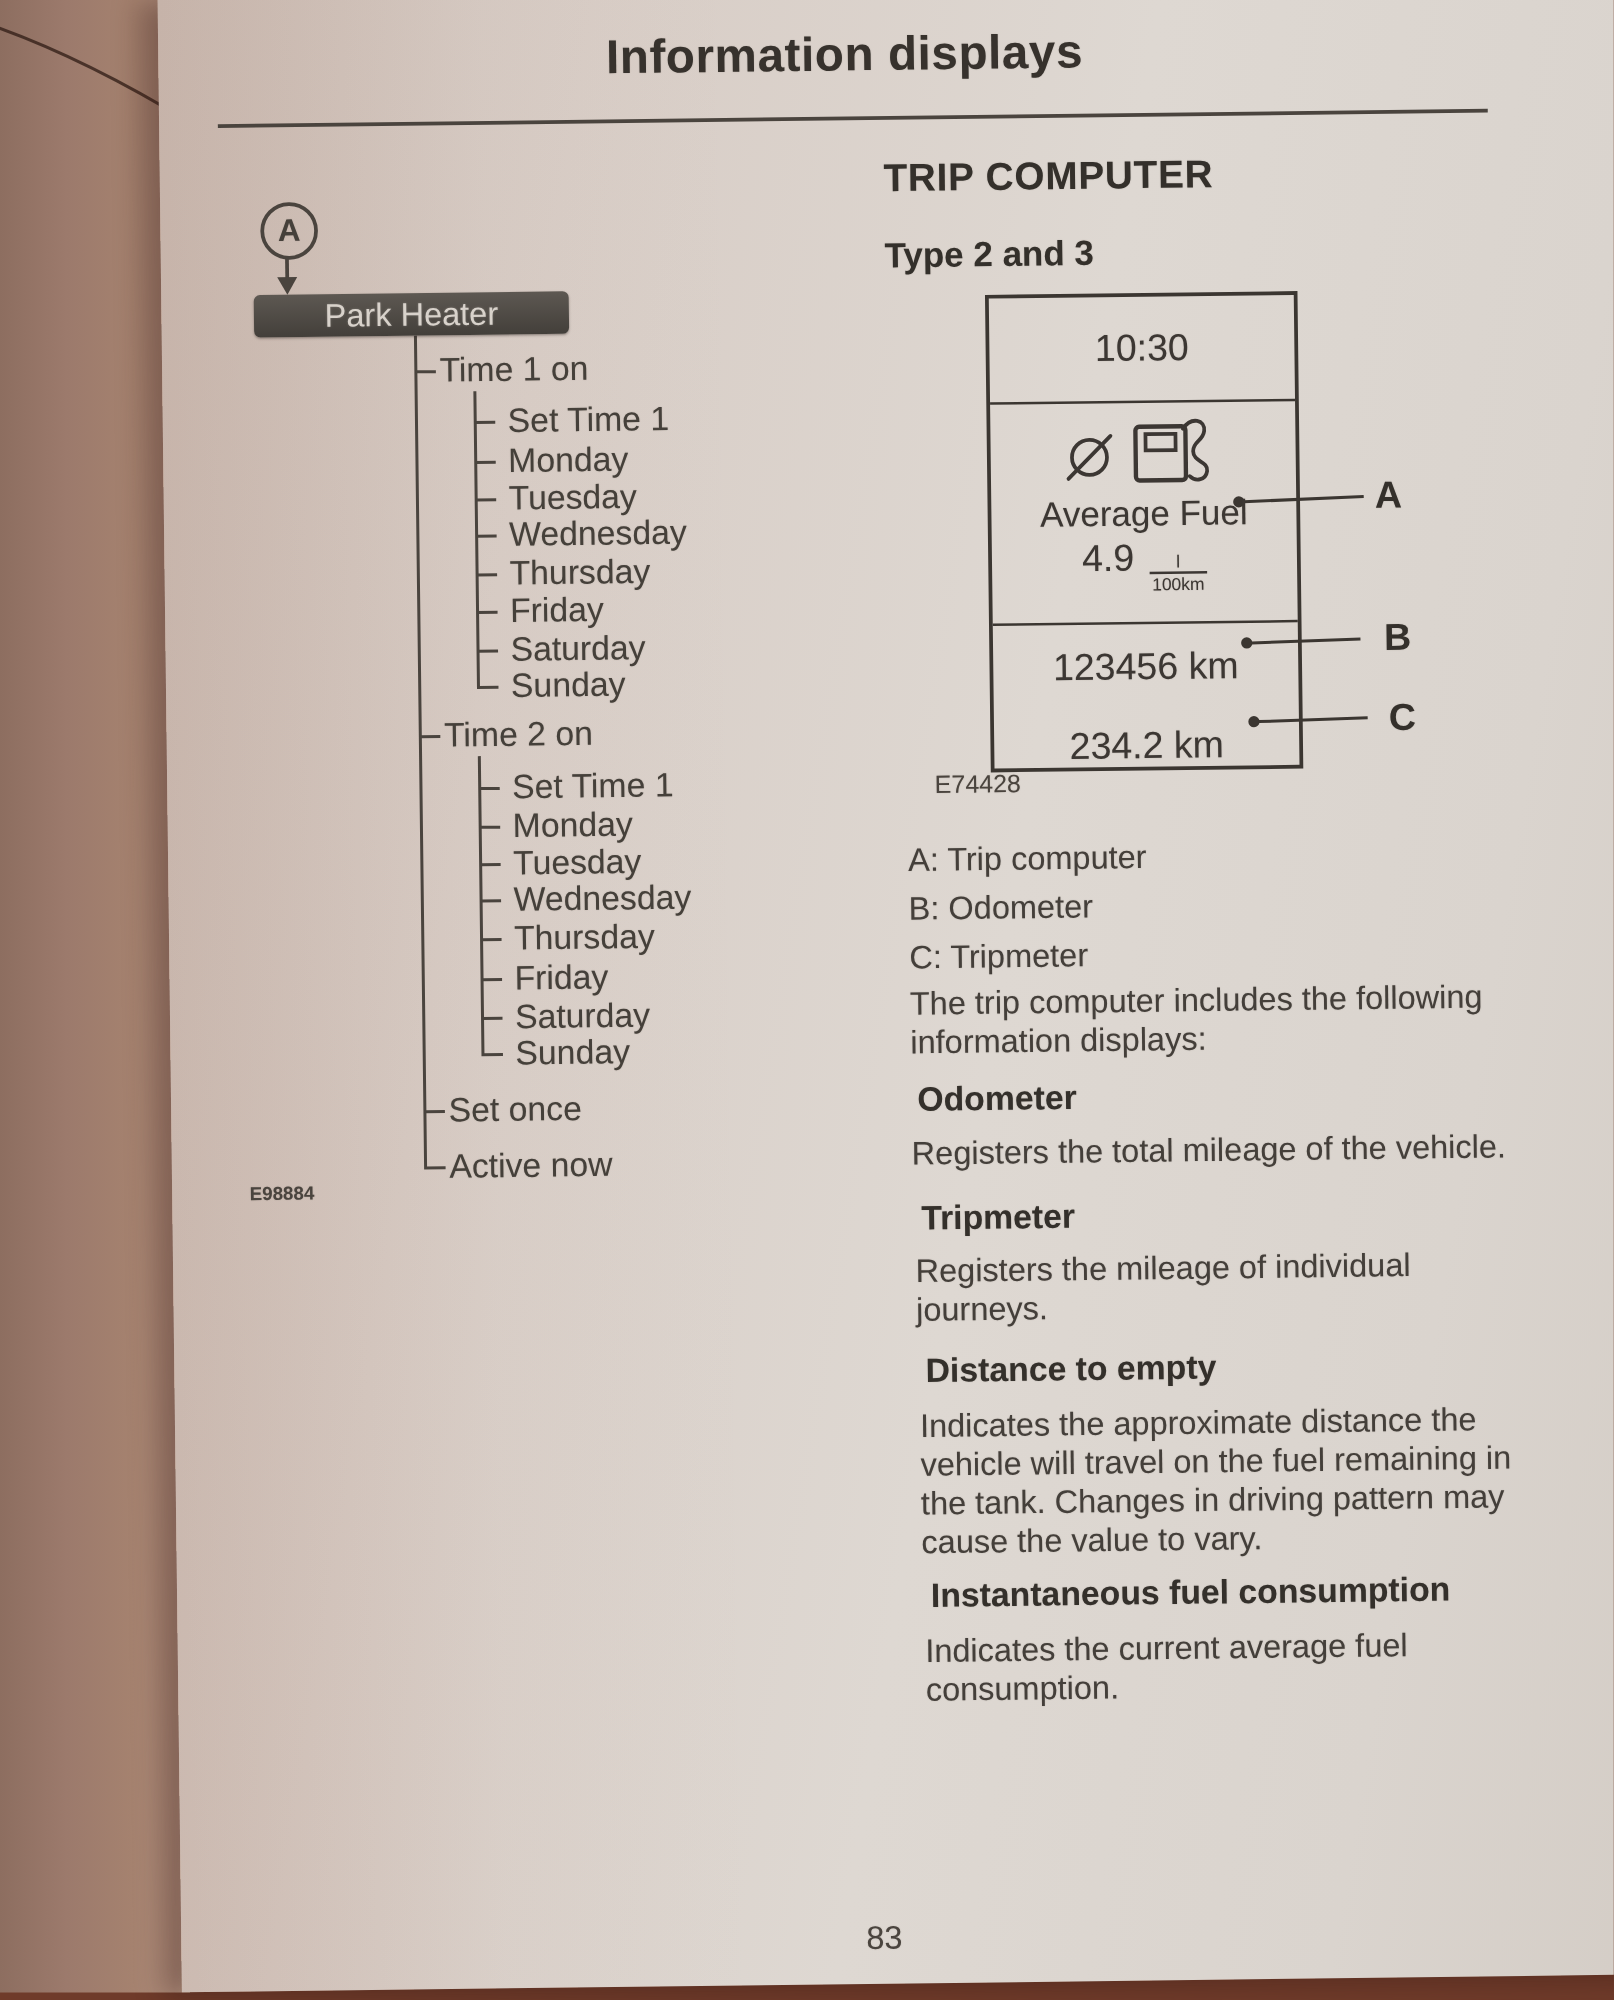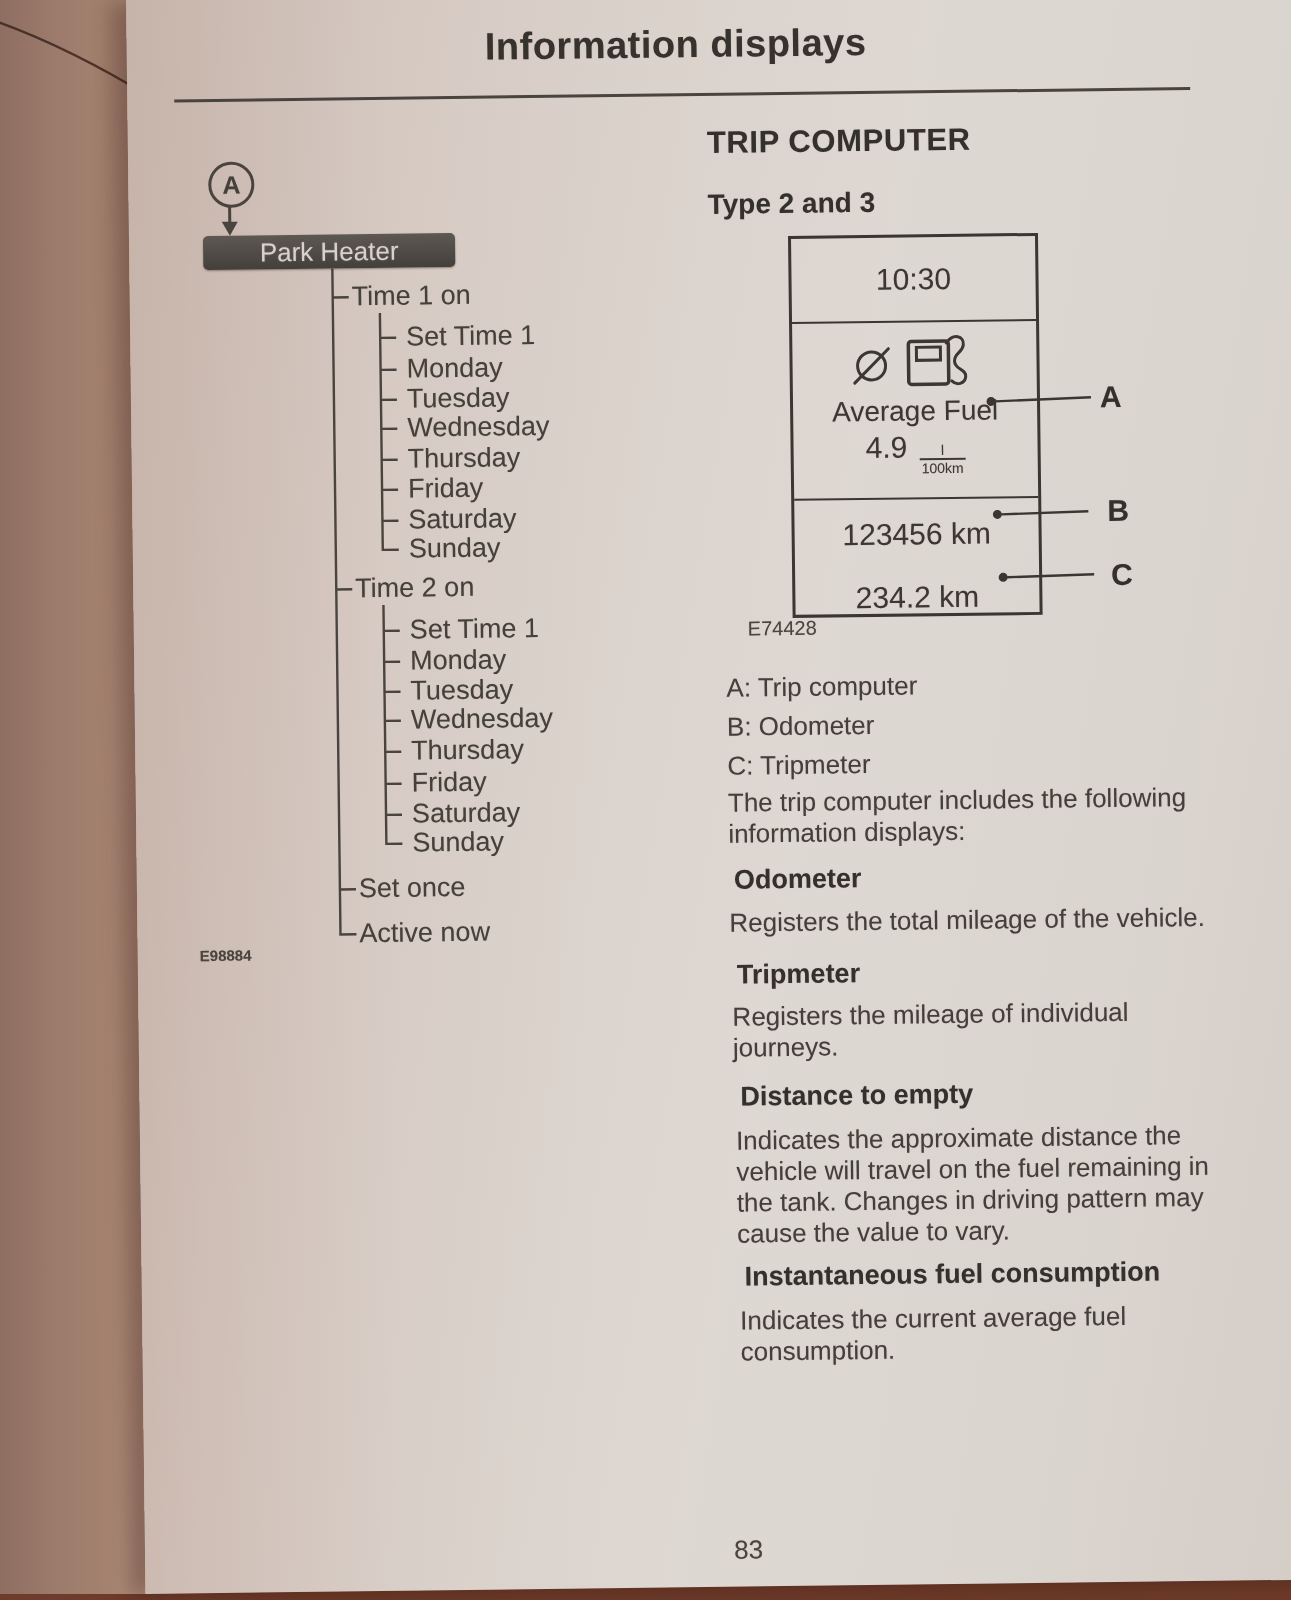--- a/index.html
+++ b/index.html
@@ -57,21 +57,21 @@
   .disp-sec1{height:85px;border-bottom:2.5px solid #3b3631;box-sizing:border-box;
     display:flex;align-items:center;justify-content:center;font-size:30px;color:#3c3733;}
   .disp-sec2{height:167px;border-bottom:2.5px solid #3b3631;box-sizing:border-box;text-align:center;}
   .disp-sec3{text-align:center;}
   .disp-label{font-size:28px;color:#3c3733;}
   .disp-num{font-size:30px;color:#3c3733;}
   .frac{display:inline-flex;flex-direction:column;align-items:center;vertical-align:2px;
     font-size:14px;line-height:1.05;margin-left:12px;color:#3c3733;}
   .frac .den{border-top:2px solid #3c3733;padding:1px 2px 0 2px;}
   .callout-letter{font-size:30px;font-weight:bold;color:#34302b;}
-  .page-num{font-size:26px;color:#4a443e;text-align:right;}
+  .page-num{font-size:26px;color:#4a443e;text-align:left;}
   svg.lines{pointer-events:none;}
 </style>
 </head>
 <body>
 
 <div class="prev-page">
   <svg width="152" height="200">
     <path d="M-2,22 Q70,48 152,98" stroke="#342019" stroke-width="2.5" fill="none" opacity="0.8"></path>
   </svg>
 </div>

